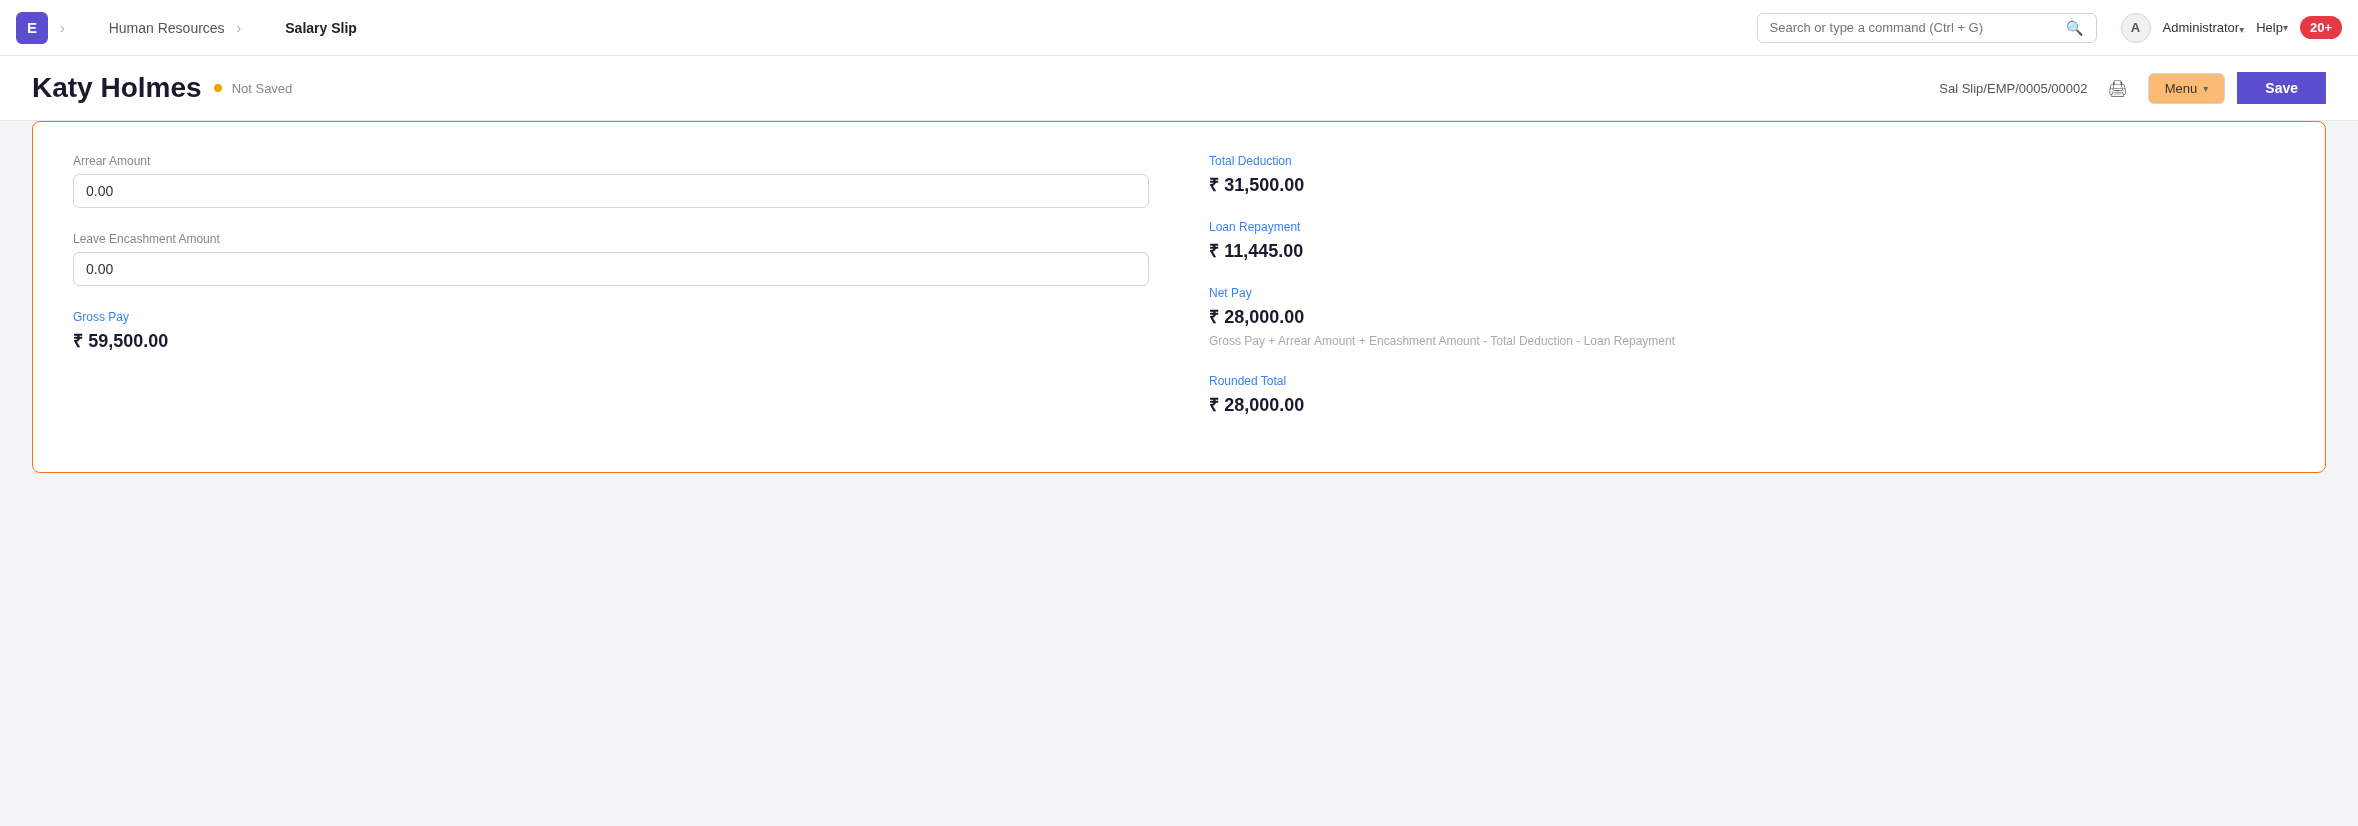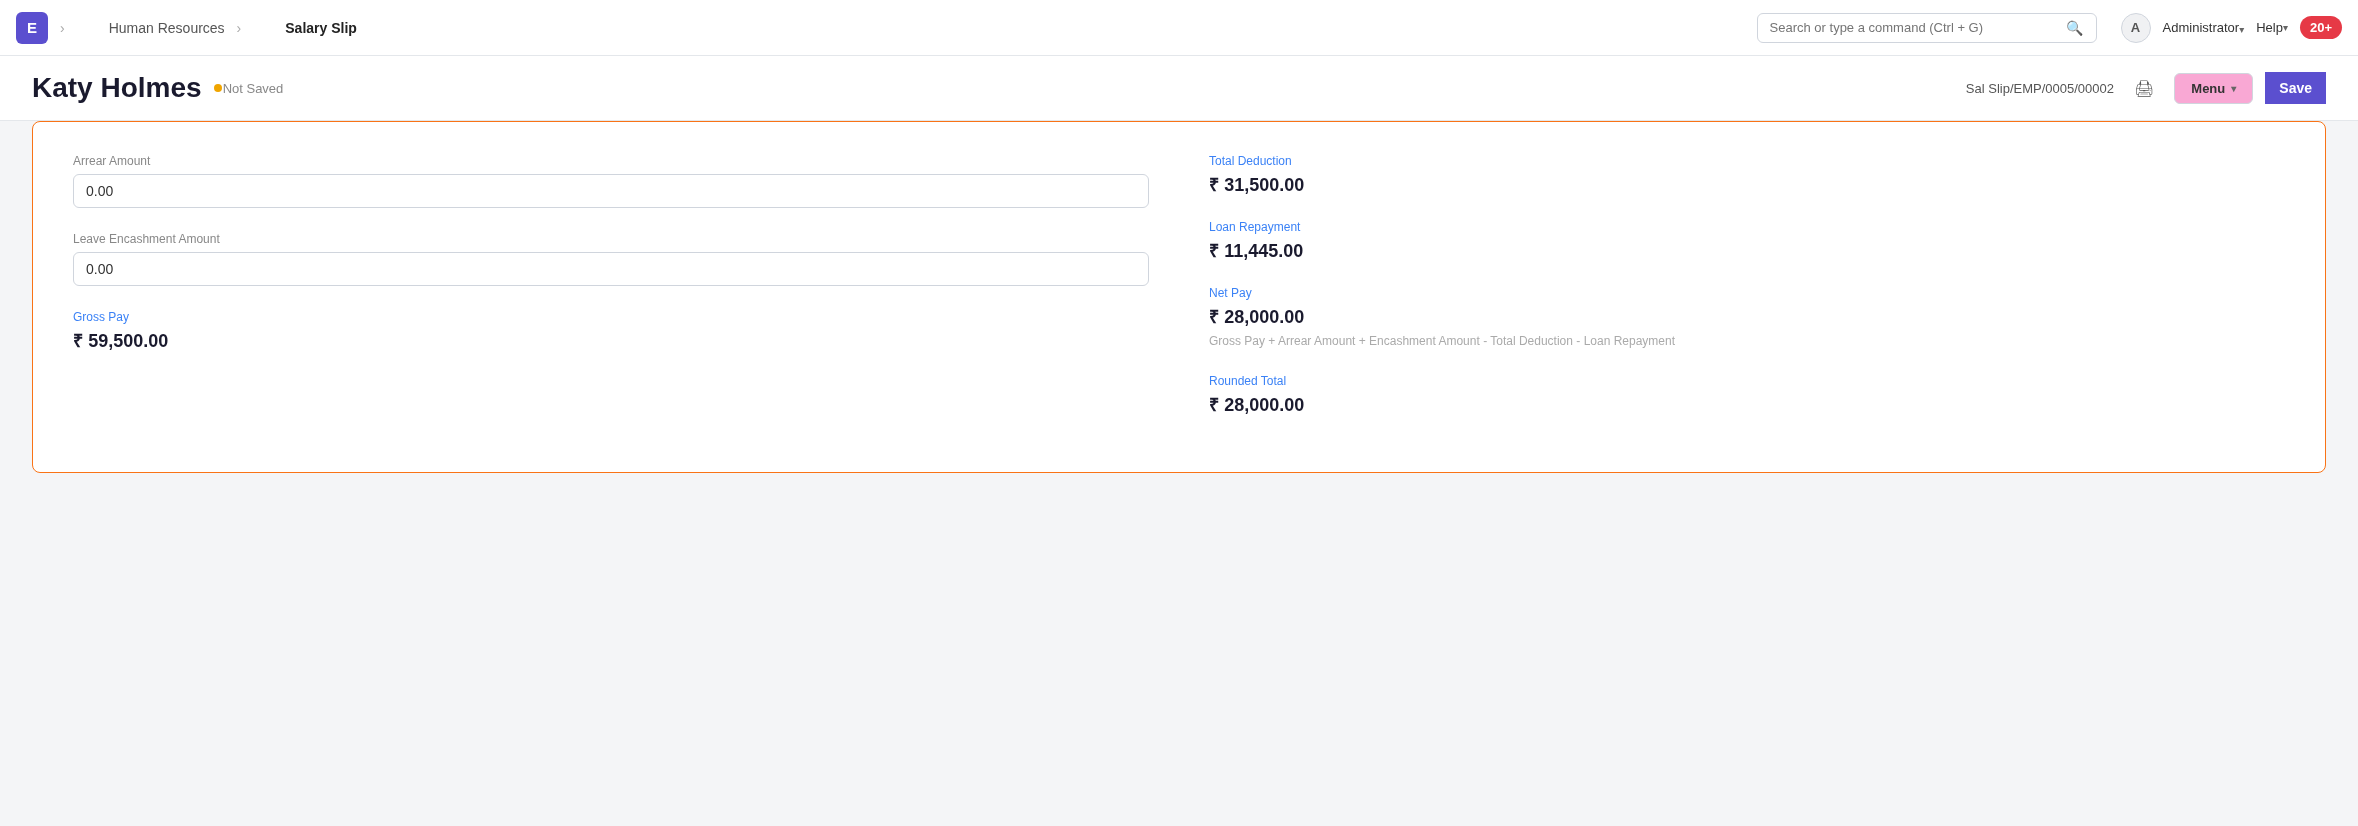--- a/index.html
+++ b/index.html
@@ -65,40 +65,40 @@
     
     .page-header {
       background: #fff;
       border-bottom: 1px solid #e4e7eb;
       padding: 16px 32px;
       display: flex; align-items: center; justify-content: space-between;
     }
     .page-title-group { display: flex; align-items: center; gap: 12px; }
     .page-title { font-size: 28px; font-weight: 700; color: #1a1a2e; }
     .status-badge {
-      display: flex; align-items: center; gap: 1px;
+      display: flex; align-items: center; gap: 10px;
       font-size: 13px; color: #888;
     }
     .status-dot { width: 8px; height: 8px; border-radius: 50%; background: #f0a500; }
     .header-actions { display: flex; align-items: center; gap: 12px; }
     .slip-id { font-size: 13px; color: #555; }
     .print-icon-btn {
       background: none; border: none; cursor: pointer;
       font-size: 16px; color: #555; padding: 4px 8px;
     }
     .menu-btn {
-      border: 1px solid #d0d5dd; background: #f9a8d4;
+      border: 1px solid #d0d5dd; background: #fdba74;
       border-radius: 6px; padding: 7px 16px;
       font-size: 13px; cursor: pointer; color: #333;
-      display: flex; align-items: center; gap: 6px; font-weight: bold;
+      display: flex; align-items: center; gap: 6px;
     }
     .save-btn {
       background: #5b4fcf; color: #fff;
       border: none; border-radius: 0;
-      padding: 8px 14px; font-size: 14px; font-weight: 600;
+      padding: 8px 28px; font-size: 14px; font-weight: 600;
       cursor: pointer;
     }
 
     
     .main-content {
       padding: 0 0 0 0;
       min-height: calc(100vh - 56px - 66px);
     }
     .form-card {
       background: #fff;

